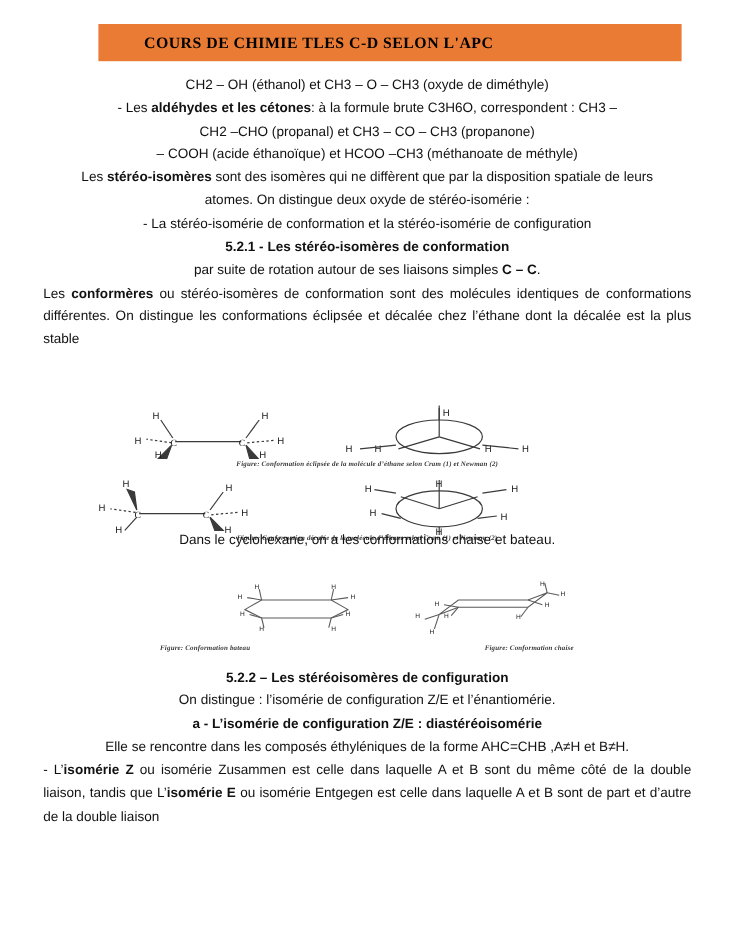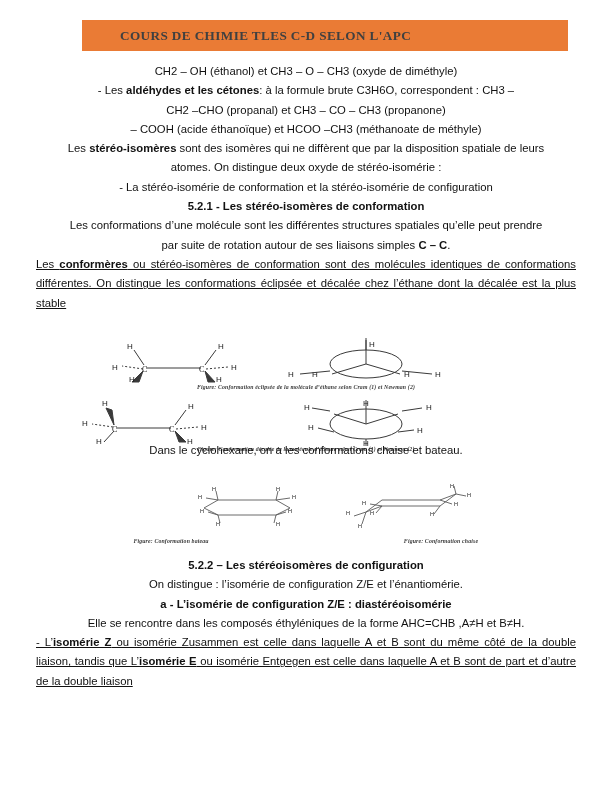--- a/index.html
+++ b/index.html
@@ -32,21 +32,21 @@
     height: 31px;
     background: #ea7b35;
     display: flex;
     align-items: center;
   }
   .banner-title {
     font-family: "Liberation Serif", serif;
     font-weight: bold;
     font-size: 13.2px;
     letter-spacing: 0.4px;
-    color: #404040;
+    color: #000000;
     padding-left: 38px;
     white-space: nowrap;
   }
 
   
   .body-col {
     position: absolute;
     left: 36px;
     top: 62px;
     width: 540px;
@@ -55,21 +55,20 @@
     margin: 0;
     font-size: 11.3px;
     line-height: 19.3px;
     color: #111111;
     white-space: nowrap;
     text-align: center;
   }
   p.just {
     white-space: normal;
     text-align: justify;
-    text-decoration: underline;
   }
   .b { font-weight: bold; }
   .head { font-weight: bold; }
 
   
   .figblock {
     position: absolute;
     left: 36px;
     width: 540px;
   }
@@ -98,21 +97,20 @@
 
   <div class="body-col" style="top:62px;">
     <p class="line"><span>CH2 </span><span>– OH (éthanol) et CH3 – O – CH3 (oxyde de diméthyle)</span></p>
     <p class="line"><span>-  Les </span><span class="b">aldéhydes et les cétones</span><span>:  à la formule brute  C3H6O, correspondent : CH3 –</span></p>
     <p class="line">CH2 –CHO (propanal)  et CH3 – CO – CH3  (propanone)</p>
     <p class="line">– COOH (acide éthanoïque) et  HCOO –CH3 (méthanoate de méthyle)</p>
     <p class="line"><span>Les </span><span class="b">stéréo-isomères</span><span> sont des isomères qui ne diffèrent que par la disposition spatiale de leurs</span></p>
     <p class="line">atomes. On distingue deux oxyde de stéréo-isomérie :</p>
     <p class="line">- La stéréo-isomérie de conformation et la stéréo-isomérie de configuration</p>
     <p class="line head">5.2.1 - Les stéréo-isomères de conformation</p>
-    <p class="line">Les conformations d’une molécule sont les différentes structures spatiales qu’elle peut prendre</p>
     <p class="line"><span>par suite de rotation autour de ses liaisons simples </span><span class="b">C – C</span><span>.</span></p>
     <p class="line just" style="width:540px;"><span>Les </span><span class="b">conformères</span><span> ou stéréo-isomères de conformation sont des molécules identiques de conformations différentes. On distingue les conformations éclipsée et décalée  chez l’éthane dont la décalée est la plus stable</span></p>
   </div>
 
   <div class="figblock" style="top:336px;">
     <svg class="fig-svg" width="540" height="48" viewBox="0 0 540 48">
       <g stroke="#3a3a3a" fill="none" stroke-width="1">
 
         <line x1="110" y1="32" x2="165" y2="32"></line>
         <text x="106" y="36" font-size="8" font-family="Liberation Serif, serif" fill="#1a1a1a" stroke="none">C</text>

